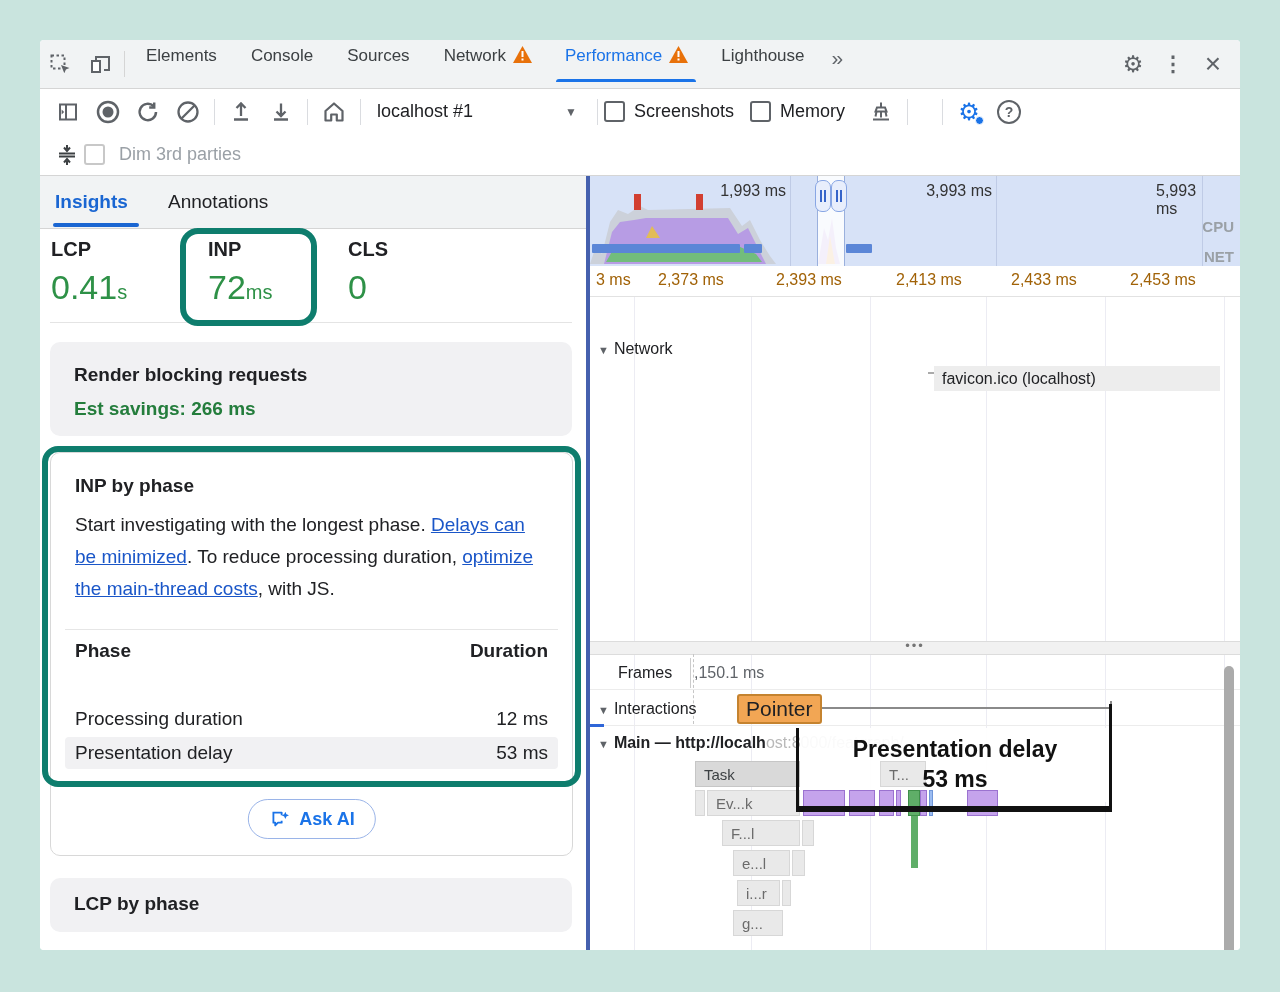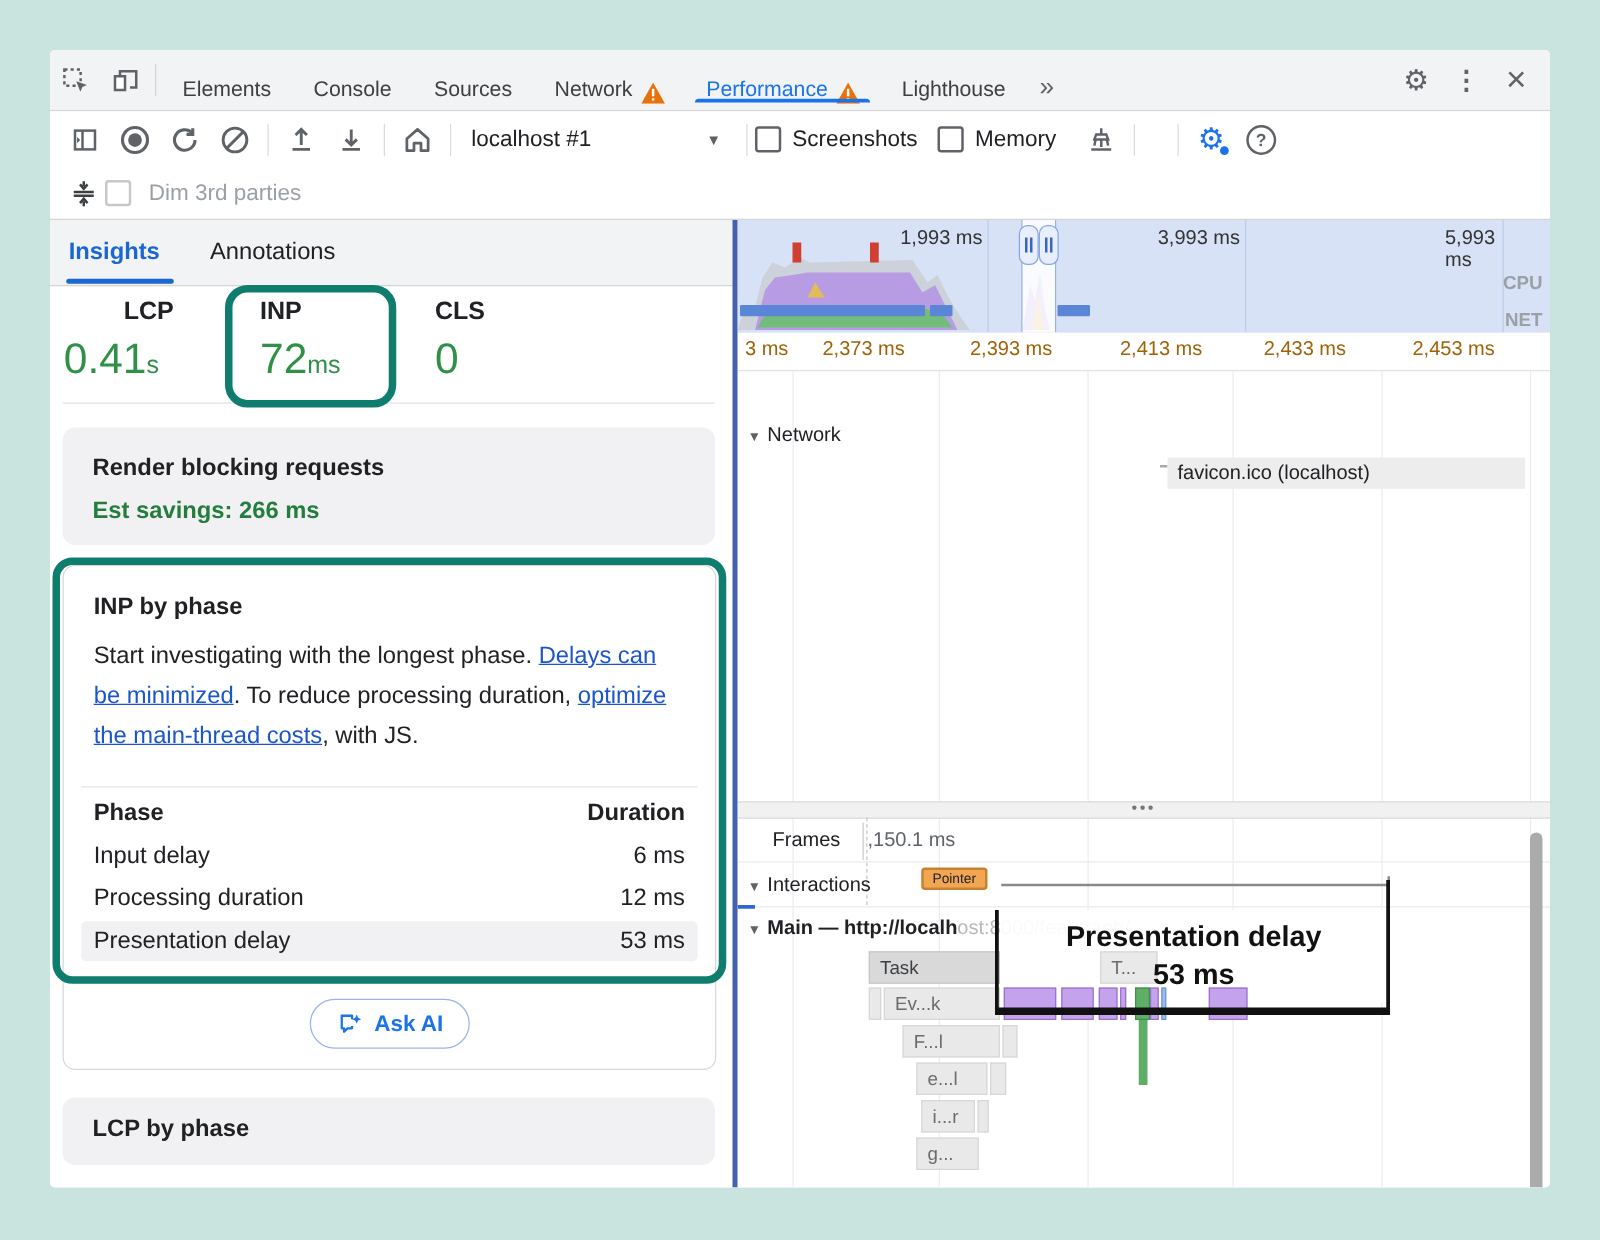--- a/index.html
+++ b/index.html
@@ -2,21 +2,21 @@
 <html><head>
 <meta charset="utf-8">
 <style>
   html,body{margin:0;padding:0;}
   .frame{position:relative;width:1280px;height:992px;background:#c9e4de;font-family:"Liberation Sans",sans-serif;overflow:hidden;}
   .window{position:absolute;left:40px;top:40px;width:1200px;height:910px;background:#fff;border-radius:4px;overflow:hidden;}
   
   .tabbar{position:absolute;left:0;top:0;width:1200px;height:48px;background:#f1f3f4;border-bottom:1px solid #d5d5d5;display:flex;align-items:center;}
   .tb-icon{width:40px;height:36px;display:flex;align-items:center;justify-content:center;color:#5f6368;flex:0 0 auto;}
   .tb-sep{width:1px;height:26px;background:#d5d5d5;margin:0 4px;}
-  .tab{position:relative;height:36px;display:flex;align-items:flex-end;gap:7px;padding:0 17px;font-size:17px;color:#3c4043;cursor:default;}
+  .tab{position:relative;height:36px;display:flex;align-items:flex-start;gap:7px;padding:0 17px;font-size:17px;color:#3c4043;cursor:default;}
   .tab.active{color:#1a73e8;}
   .tab.active .underline{position:absolute;left:8px;right:8px;bottom:0;height:3px;background:#1a73e8;border-radius:3px 3px 0 0;}
   .warn{width:18px;height:16px;position:relative;display:inline-block;}
   .warn svg{display:block;}
   .tabbar-right{margin-left:auto;display:flex;align-items:center;gap:6px;padding-right:10px;}
   .glyph-btn{width:34px;height:34px;display:flex;align-items:center;justify-content:center;color:#5f6368;}
   
   .toolbar{position:absolute;left:0;top:49px;width:1200px;height:45px;background:#fff;display:flex;align-items:center;padding-left:8px;box-sizing:border-box;}
   .icon-btn{width:40px;height:34px;display:flex;align-items:center;justify-content:center;color:#5f6368;}
   .tool-sep{width:1px;height:26px;background:#dadce0;margin:0 6px;}
@@ -58,21 +58,21 @@
   .netbar{position:absolute;height:9px;background:#5b86d7;border-radius:1px;}
   .ruler{position:absolute;left:0;top:90px;width:650px;height:30px;background:#fff;border-bottom:1px solid #e2e2e2;}
   .tick{position:absolute;top:5px;font-size:16px;color:#a16207;}
   .vgrid{position:absolute;width:1px;background:#ececf3;}
   .sect-label{position:absolute;font-size:16px;color:#202124;}
   .tri{font-size:11px;color:#5f6368;margin-right:5px;}
   .chip{position:absolute;background:#ededed;font-size:16px;color:#202124;display:flex;align-items:center;padding:0 8px;}
   .splitter{position:absolute;left:0;top:465px;width:650px;height:12px;background:#f1f1f1;border-top:1px solid #dcdcdc;border-bottom:1px solid #dcdcdc;display:flex;align-items:center;justify-content:center;}
   .dots{color:#757575;font-size:13px;letter-spacing:2px;line-height:0;margin-top:-4px;}
   .rowline{position:absolute;left:0;width:650px;height:1px;background:#ececec;}
-  .badge{position:absolute;background:#f2a654;border:2px solid #c5832f;border-radius:3px;font-size:11px;color:#202124;padding:1px 7px;}
+  .badge{position:absolute;background:#f2a654;border:2px solid #c5832f;border-radius:3px;font-size:21px;color:#202124;padding:1px 7px;}
   .fbar{position:absolute;height:26px;box-sizing:border-box;font-size:15px;color:#6b6b6b;display:flex;align-items:center;padding-left:8px;overflow:hidden;white-space:nowrap;}
   .grey1{background:#d9d9d9;border:1px solid #c6c6c6;color:#3c4043;}
   .grey2{background:#e9e9e9;border:1px solid #d7d7d7;}
   .purple{background:#c5a3ec;border:1px solid #9b72d0;}
   .greenb{background:#5fae68;border:1px solid #3f8f4a;}
   .blueb{background:#9bbcf1;border:1px solid #6f96d8;}
   .ann-line{position:absolute;background:#111;z-index:24;}
   .ann-text{position:absolute;z-index:26;font-weight:bold;color:#111;text-align:center;}
   .scrollbar{position:absolute;width:10px;border-radius:5px;background:#ababab;z-index:28;}
   .dashline{position:absolute;width:0;border-left:1px dashed #c6c6c6;}
@@ -238,21 +238,21 @@
     <div class="side-tabs">
       <div class="side-tab" style="left:15px;color:#1a66d2;font-weight:bold;">
             <span>Insights</span>
           </div>
       <div style="position:absolute;left:13px;top:47px;width:86px;height:4px;background:#1a66d2;border-radius:3px;"></div>
       <div class="side-tab" style="left:128px;color:#202124;">
             <span>Annotations</span>
           </div>
     </div>
 
-    <div class="metric-label" style="left:11px;top:62px;margin-left:48px;">LCP</div>
+    <div class="metric-label" style="left:11px;top:62px;">LCP</div>
     <div class="metric-value" style="left:11px;top:92px;"><span>0.41</span><span class="metric-unit">s</span></div>
     <div class="metric-label" style="left:168px;top:62px;">INP</div>
     <div class="metric-value" style="left:168px;top:92px;"><span>72</span><span class="metric-unit">ms</span></div>
     <div class="metric-label" style="left:308px;top:62px;">CLS</div>
     <div class="metric-value" style="left:308px;top:92px;"><span>0</span><span class="metric-unit"></span></div>
     <div class="teal-box" style="left:140px;top:52px;width:125px;height:86px;border-radius:18px;"></div>
     <div style="position:absolute;left:10px;top:146px;width:522px;height:1px;background:#e4e4e4;"></div>
 
     <div class="card" style="top:166px;height:94px;">
       <div style="position:absolute;left:24px;top:22px;font-size:19px;font-weight:bold;color:#202124;">Render blocking requests</div>
@@ -261,24 +261,20 @@
 
     <div class="white-card" style="top:276px;height:402px;">
       <div style="position:absolute;left:24px;top:22px;font-size:19px;font-weight:bold;color:#202124;">INP by phase</div>
       <div style="position:absolute;left:24px;top:56px;width:476px;font-size:19px;line-height:32px;color:#202124;">
         <span>Start investigating with the longest phase. </span><a class="link" href="#">Delays can be minimized</a><span>. To reduce processing duration, </span><a class="link" href="#">optimize the main-thread costs</a><span>, with JS.</span>
       </div>
       <div style="position:absolute;left:14px;right:14px;top:176px;height:1px;background:#e6e6e6;"></div>
       <div class="ptable-row" style="top:182px;font-weight:bold;">
         <span>Phase</span>
         <span>Duration</span>
-      </div>
-      <div class="ptable-row" style="top:216px;">
-        <span>Input delay</span>
-        <span>6 ms</span>
       </div>
       <div class="ptable-row" style="top:250px;">
         <span>Processing duration</span>
         <span>12 ms</span>
       </div>
       <div class="ptable-row" style="top:284px;background:#f1f1f3;border-radius:4px;">
         <span>Presentation delay</span>
         <span>53 ms</span>
       </div>
       <button class="askai" style="top:346px;">

